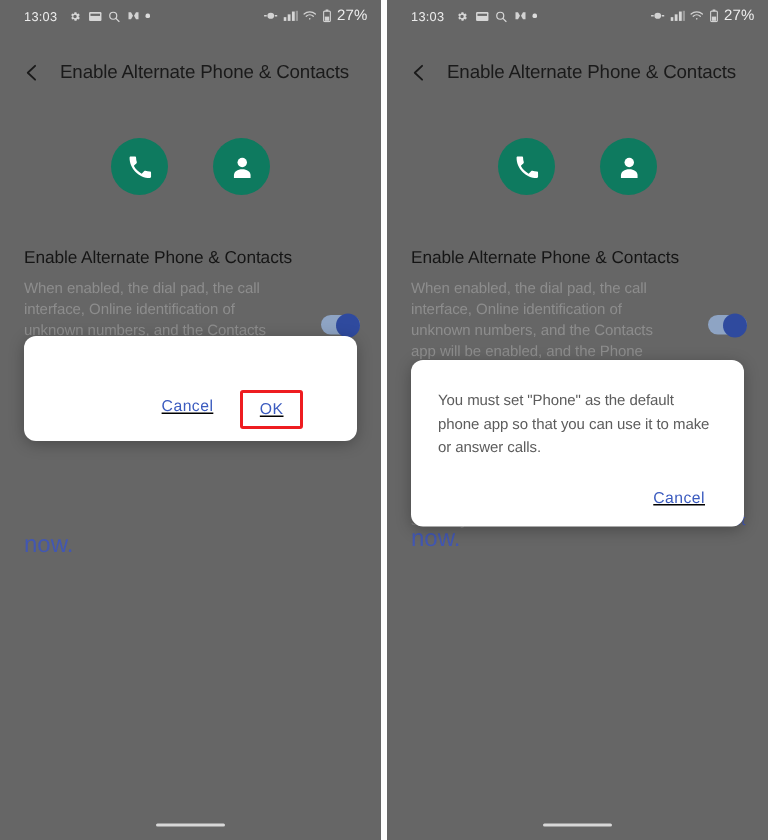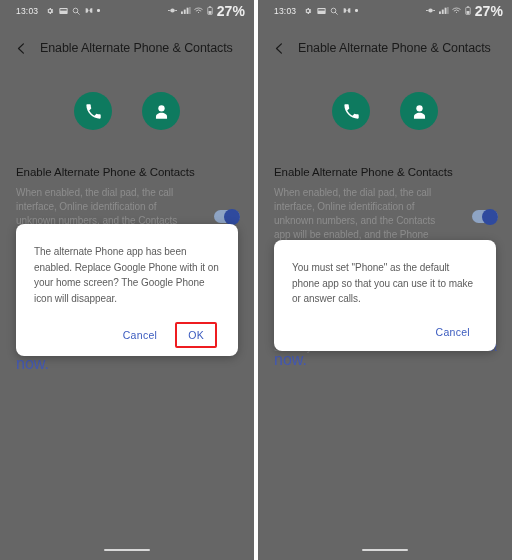--- a/index.html
+++ b/index.html
@@ -65,25 +65,24 @@
     align-items: center;
     gap: 3.5px;
   }
   .sb-ico {
     display: inline-flex;
     align-items: center;
     justify-content: center;
     opacity: 0.92;
   }
   .sb-batt-text {
-    font-size: 14px;
+    font-size: 10px;
     color: #ededed;
     margin-left: 0.5px;
     letter-spacing: 0.1px;
-    font-weight: bold;
   }
   .sb-dot {
     width: 2.5px; height: 2.5px;
     border-radius: 50%;
     background: #dcdcdc;
     display: inline-block;
   }
 
   
   .appbar {
@@ -186,21 +185,22 @@
   }
   .dialog-text {
     font-size: 10px;
     color: #5c5c5c;
     line-height: 15.5px;
     letter-spacing: -0.05px;
   }
   .dialog-actions {
     display: flex;
     justify-content: flex-end;
-    align-items: center;
+    align-items: flex-start;
+    text-decoration: underline;
   }
   .dlg-btn {
     font-size: 10.5px;
     color: #3b5bbf;
     letter-spacing: 0.3px;
     padding: 5px 8px;
     background: none;
     border: none;
     font-family: "Liberation Sans", sans-serif;
     cursor: pointer;
@@ -324,24 +324,23 @@
       <div class="body-title">Enable Alternate Phone &amp; Contacts</div>
       <div class="body-desc">When enabled, the dial pad, the call interface, Online identification of unknown numbers, and the Contacts</div>
       <div class="toggle">
         <div class="knob"></div>
       </div>
     </div>
 
     <div class="trailing-link" style="top:357px;">now.</div>
 
     <div class="dialog" style="left:16px; right:16px; top:224px; padding:20px 18px 8px 18px;">
-      <div class="dialog-text">The alternate Phone app has been enabled. Replace Google Phone with it on your home screen? The Google Phone icon will disappear.</div>
       <div class="dialog-actions" style="margin-top:16px;">
         <button class="dlg-btn">Cancel</button>
-        <span class="highlight-box" style="margin-left:10px; margin-right:3px;">
+        <span class="highlight-box" style="margin-left:10px; margin-right:18px;">
           <button class="dlg-btn">OK</button>
         </span>
       </div>
     </div>
 
     <div class="nav-pill"></div>
   </div>
 
   <div class="divider"></div>
 

